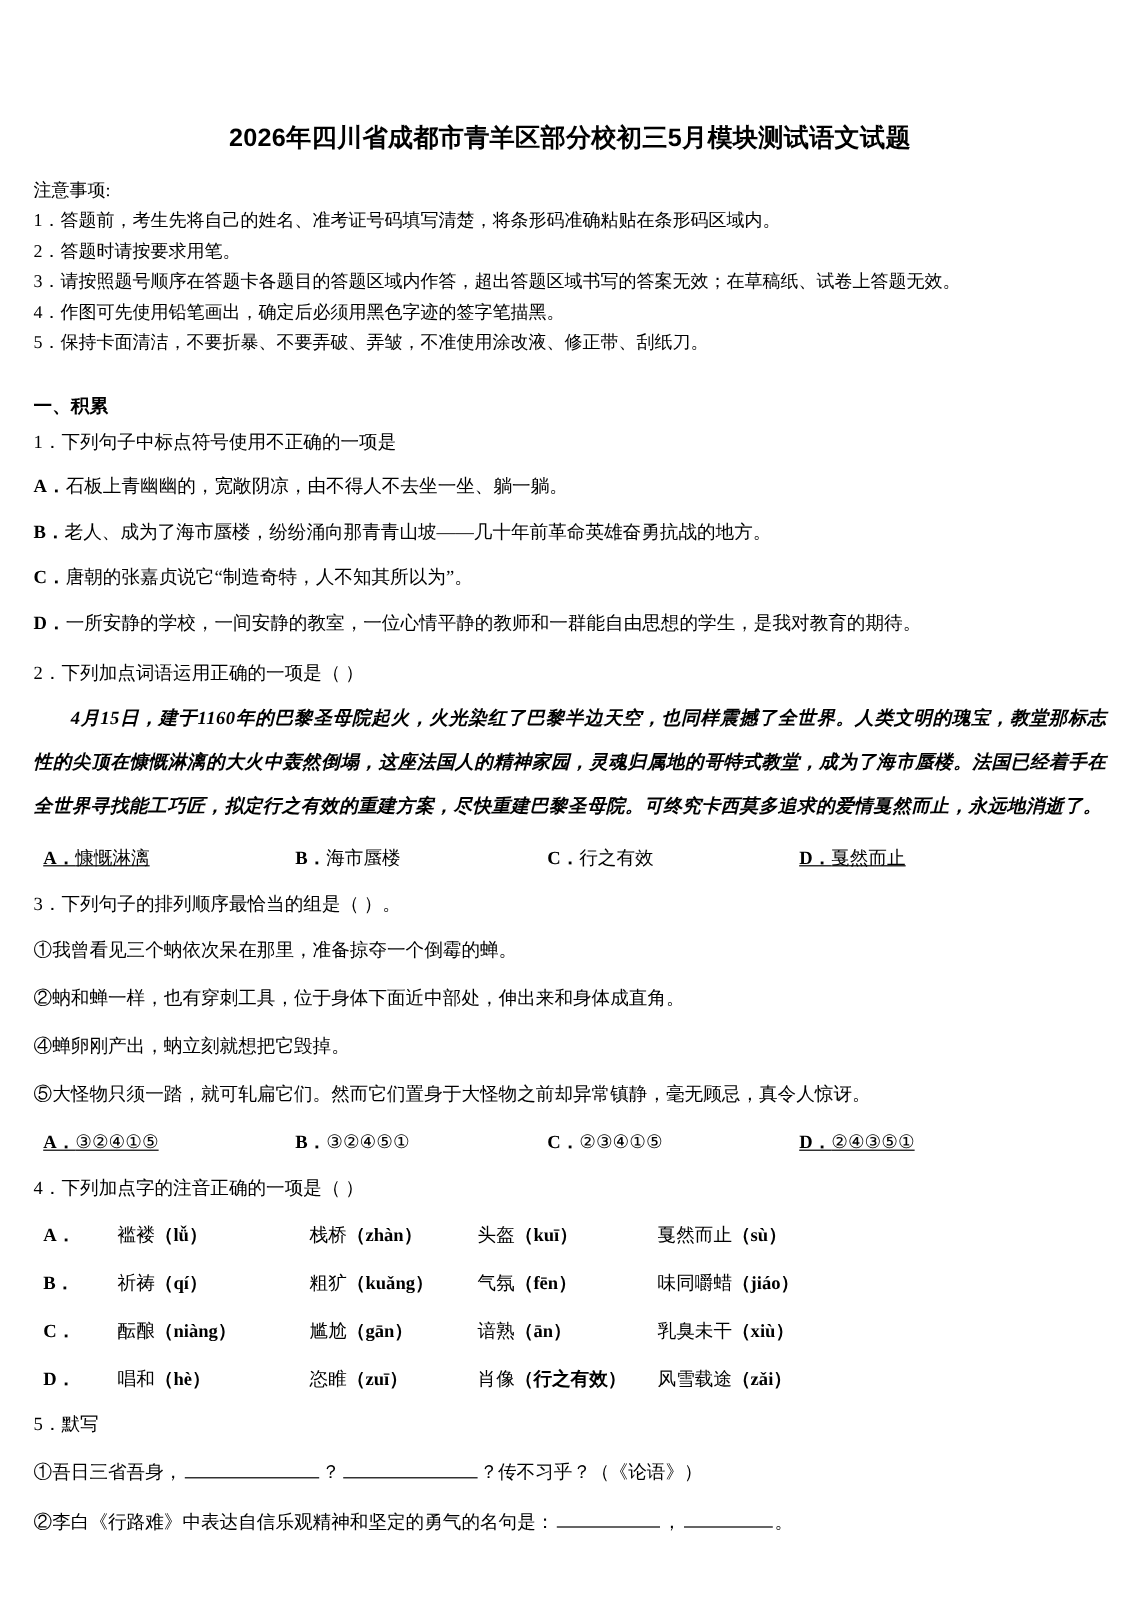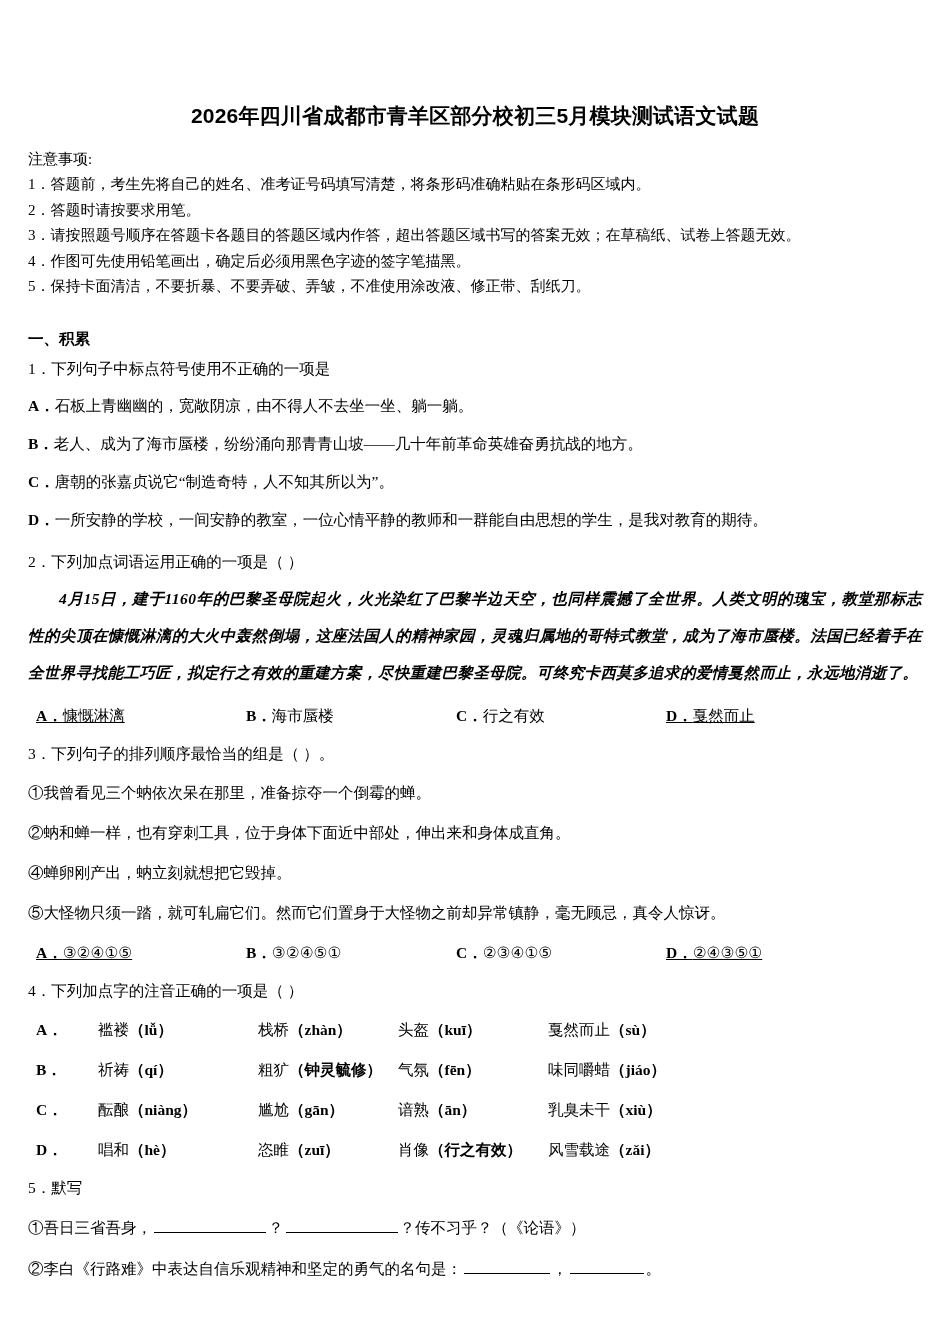--- a/index.html
+++ b/index.html
@@ -240,21 +240,21 @@
     <span class="pcell">A．</span>
     <span class="pcell"><span>褴褛</span><span class="py">（lǚ）</span></span>
     <span class="pcell"><span>栈桥</span><span class="py">（zhàn）</span></span>
     <span class="pcell"><span>头盔</span><span class="py">（kuī）</span></span>
     <span class="pcell"><span>戛然而止</span><span class="py">（sù）</span></span>
   </div>
 
   <div class="pinyin-row">
     <span class="pcell">B．</span>
     <span class="pcell"><span>祈祷</span><span class="py">（qí）</span></span>
-    <span class="pcell"><span>粗犷</span><span class="py">（钟灵毓修）</span></span>
+    <span class="pcell"><span>粗犷</span><span class="py">（kuǎng）</span></span>
     <span class="pcell"><span>气氛</span><span class="py">（fēn）</span></span>
     <span class="pcell"><span>味同嚼蜡</span><span class="py">（jiáo）</span></span>
   </div>
 
   <div class="pinyin-row">
     <span class="pcell">C．</span>
     <span class="pcell"><span>酝酿</span><span class="py">（niàng）</span></span>
     <span class="pcell"><span>尴尬</span><span class="py">（gān）</span></span>
     <span class="pcell"><span>谙熟</span><span class="py">（ān）</span></span>
     <span class="pcell"><span>乳臭未干</span><span class="py">（xiù）</span></span>

